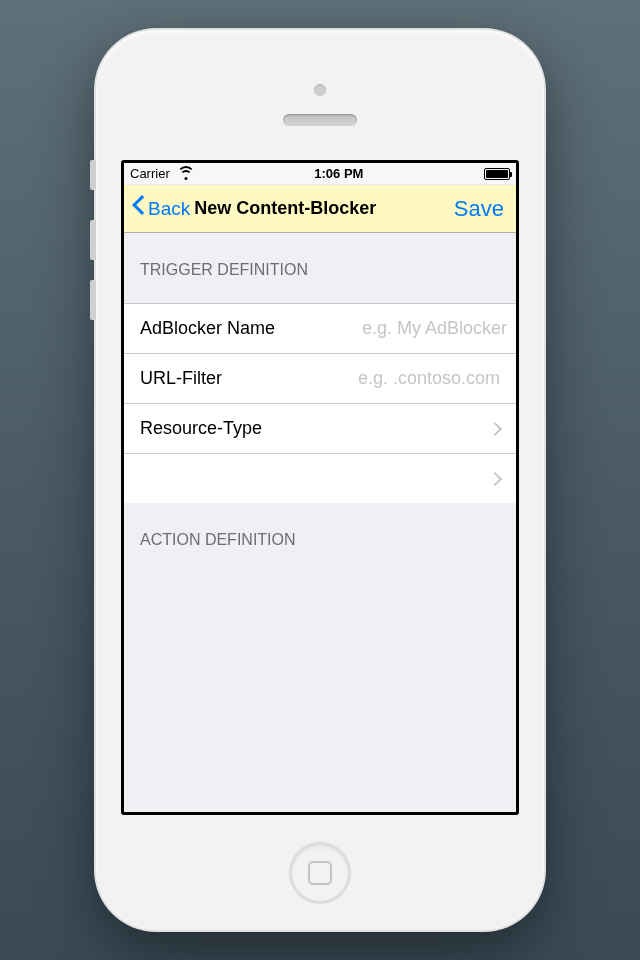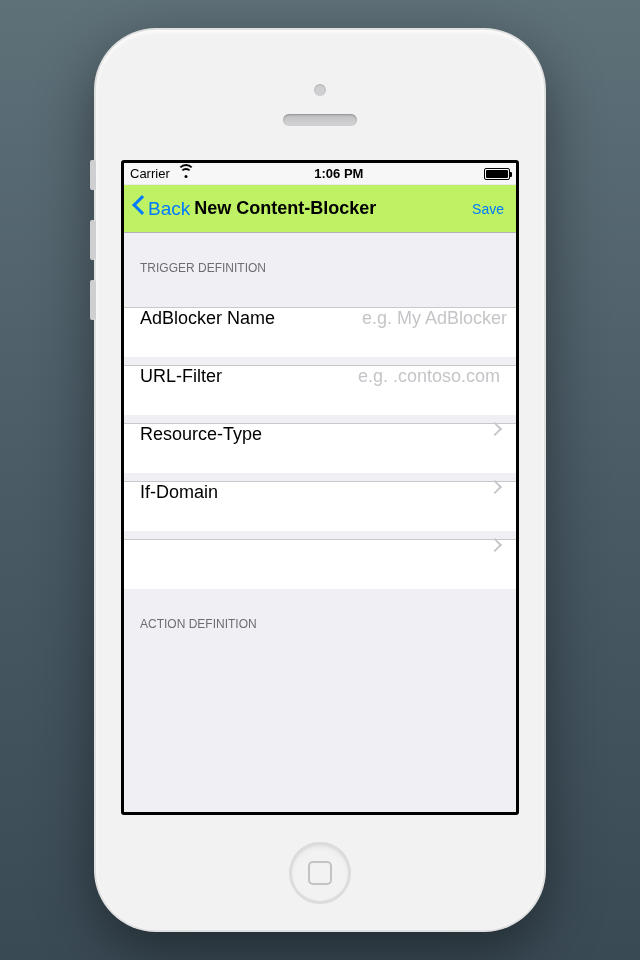--- a/index.html
+++ b/index.html
@@ -65,75 +65,74 @@
     display: flex; flex-direction: column;
   }
   
   .status-bar {
     height: 22px;
     background: #f7f7f8;
     display:flex; align-items:center; justify-content:space-between;
     font-size: 13px; padding: 0 6px;
     border-bottom: 1px solid rgba(0,0,0,.05);
   }
-  .status-left { display:flex; gap:8px; }
+  .status-left { display:flex; align-items:center; gap:8px; }
   .status-right { display:flex; align-items:center; gap:4px; }
   .wifi {
     width: 16px; height: 12px; position: relative;
   }
   .wifi::before, .wifi::after {
     content:""; position:absolute; border:2px solid #000; border-radius:50%;
     border-left-color:transparent; border-right-color:transparent; border-bottom-color:transparent;
     left:50%; transform:translateX(-50%);
   }
   .wifi::before { width:14px; height:14px; top:-2px;}
   .wifi::after  { width:8px;  height:8px;  top:2px;}
   .wifi-dot { position:absolute; width:3px; height:3px; background:#000; border-radius:50%; left:50%; bottom:0; transform:translateX(-50%);}
   .battery {
     width:26px; height:12px; border:1px solid #000; border-radius:2px; position:relative;
   }
   .battery::after{ content:""; position:absolute; right:-3px; top:3px; width:2px; height:5px; background:#000; border-radius:0 1px 1px 0;}
   .battery-fill{ position:absolute; inset:1px; background:#000; border-radius:1px;}
   
   .nav-bar {
     height: 48px;
-    background: #bef264;
+    background: #fef9c3;
     border-bottom: 1px solid #b2b2b4;
     display:flex; align-items:center; justify-content:space-between;
     padding: 0 8px;
   }
   .nav-back {
     display:flex; align-items:center; gap:2px;
     color:#007aff; font-size:19px;
     background:none; border:none; cursor:pointer;
     padding:0;
   }
   .chevron-left {
     width: 14px; height: 22px;
   }
   .chevron-left::before{
     content:""; display:block; width:11px; height:11px;
     border-left:3px solid #007aff; border-bottom:3px solid #007aff;
     transform: rotate(45deg); margin-left:3px;
   }
   .nav-title { font-size:18px; font-weight:600; color:#000; flex:1; text-align:left; padding-left:4px; white-space:nowrap; overflow:hidden;}
-  .nav-save { color:#007aff; font-size:14px; background:none; border:none; cursor:pointer; padding:0 4px;}
+  .nav-save { color:#007aff; font-size:22px; background:none; border:none; cursor:pointer; padding:0 4px;}
   
   .table { flex:1; overflow-y:auto; }
   .section-header {
-    font-size:12px; color:#6d6d72; padding:28px 16px 24px;
+    font-size:16px; color:#6d6d72; padding:28px 16px 24px;
     text-transform: uppercase;
   }
   .cell {
     background:#fff; min-height:50px;
     border-top:1px solid #c8c7cc;
-    display:flex; align-items:flex-start;
+    display:flex; align-items:center;
     padding:0 16px; font-size:18px; color:#000;
     position:relative;
-    margin-top:8px;
   }
   .cell:last-child { border-bottom:1px solid #c8c7cc; }
   .cell .label { flex:0 0 auto; }
   .cell .value-input {
     flex:1; text-align:right; border:none; background:transparent;
     font-size:18px; color:#4c1d95; outline:none;
     font-family:inherit;
   }
   .cell .value-input::placeholder { color:#c5c5c9; }
   .cell .spacer { flex:1; }
@@ -205,30 +204,25 @@
       </div>
 
 
       <div class="cell">
         <span class="label">Resource-Type</span>
         <span class="spacer"></span>
         <span class="chevron-right"></span>
       </div>
 
 
-      <div class="cell">
-        <span class="label">If-Domain</span>
+
+      <div class="cell">
         <span class="spacer"></span>
         <span class="chevron-right"></span>
       </div>
 
-      <div class="cell">
-        <span class="spacer"></span>
-        <span class="chevron-right"></span>
-      </div>
-
       <div class="section-header">ACTION DEFINITION</div>
 
     </div>
   </div>
 
   <div class="home-btn"></div>
 </div>
 
 </body></html>

